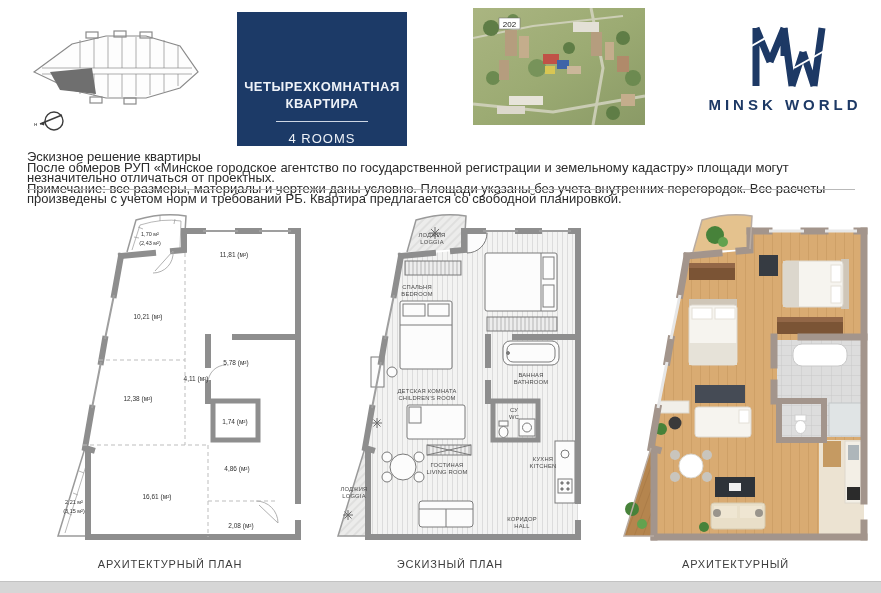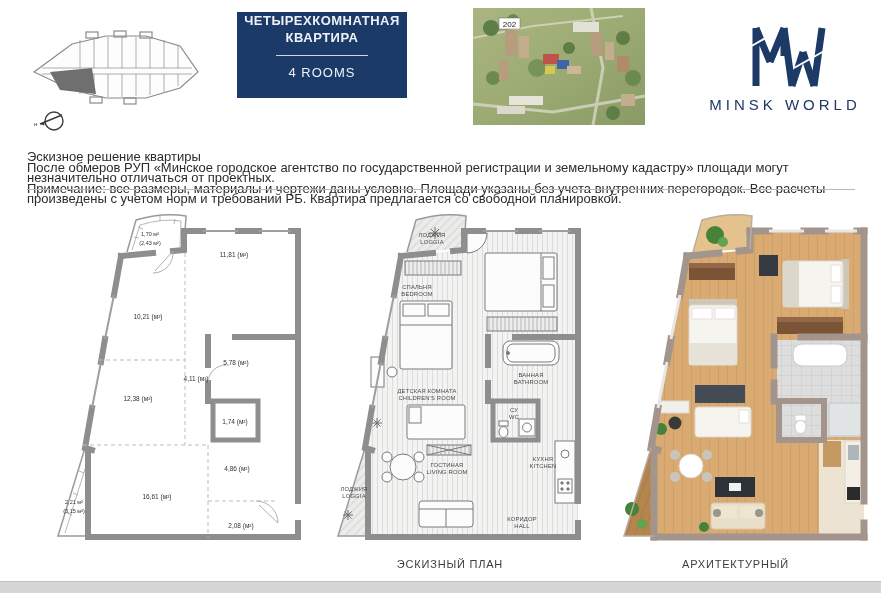--- a/index.html
+++ b/index.html
@@ -1,28 +1,28 @@
 <!DOCTYPE html>
 <html><head>
 <meta charset="utf-8">
 <style>
   html,body{margin:0;padding:0;}
   body{font-family:"Liberation Sans",sans-serif;background:#fff;}
   .page{position:relative;width:881px;height:593px;background:#fff;overflow:hidden;}
 
   
   .keyplan{position:absolute;left:28px;top:22px;width:180px;height:112px;}
-  .titlebox{position:absolute;left:237px;top:12px;width:170px;height:86px;background:#1c3a67;
-    display:flex;flex-direction:column;align-items:center;justify-content:flex-start;color:#eef2f8;}
+  .titlebox{position:absolute;left:237px;top:12px;width:170px;height:134px;background:#1c3a67;
+    display:flex;flex-direction:column;align-items:center;justify-content:flex-end;color:#eef2f8;}
   .titlebox .t1{font-size:13px;font-weight:700;letter-spacing:.5px;line-height:17px;text-align:center;}
   .titlebox .sep{width:92px;height:1px;background:#cdd6e4;margin:9px 0;}
   .titlebox .t2{font-size:13px;font-weight:400;letter-spacing:1px;}
   .aerial{position:absolute;left:473px;top:8px;width:172px;height:108px;}
   .brand{position:absolute;left:695px;top:22px;width:180px;height:108px;text-align:center;}
-  .brand .wordmark{margin-top:4px;font-size:15px;font-weight:400;letter-spacing:4px;color:#1d3965;}
+  .brand .wordmark{margin-top:4px;font-size:15px;font-weight:700;letter-spacing:4px;color:#1d3965;}
 
   
   .disclaimer{position:absolute;left:27px;top:152px;width:830px;color:#2b2b2b;font-size:13px;line-height:10.5px;}
   .rule{position:absolute;left:27px;top:189px;width:828px;border-top:1px solid #b9b9b9;}
 
   
   .panel{position:absolute;top:205px;}
   .panel.arch{left:35px;width:270px;height:350px;}
   .panel.sketch{left:315px;width:270px;height:350px;}
   .panel.viz{left:593px;width:285px;height:350px;}
@@ -456,17 +456,18 @@
         </g>
         <g stroke="#b9aca2" stroke-width="1.5" fill="none">
           <path d="M92,47 L101,15 Q128,7 151,11 L149,44"></path>
           <path d="M50,243 L23,331 L53,331"></path>
         </g>
         <rect x="178" y="196" width="45" height="39" fill="none" stroke="#a3958c" stroke-width="6"></rect>
       </g>
     </svg>
   </div>
 
+  <div class="caption c1">АРХИТЕКТУРНЫЙ ПЛАН</div>
   <div class="caption c2">ЭСКИЗНЫЙ ПЛАН</div>
   <div class="caption c3">АРХИТЕКТУРНЫЙ</div>
 
   <div class="footerbar"></div>
 </div>
 
 </body></html>

